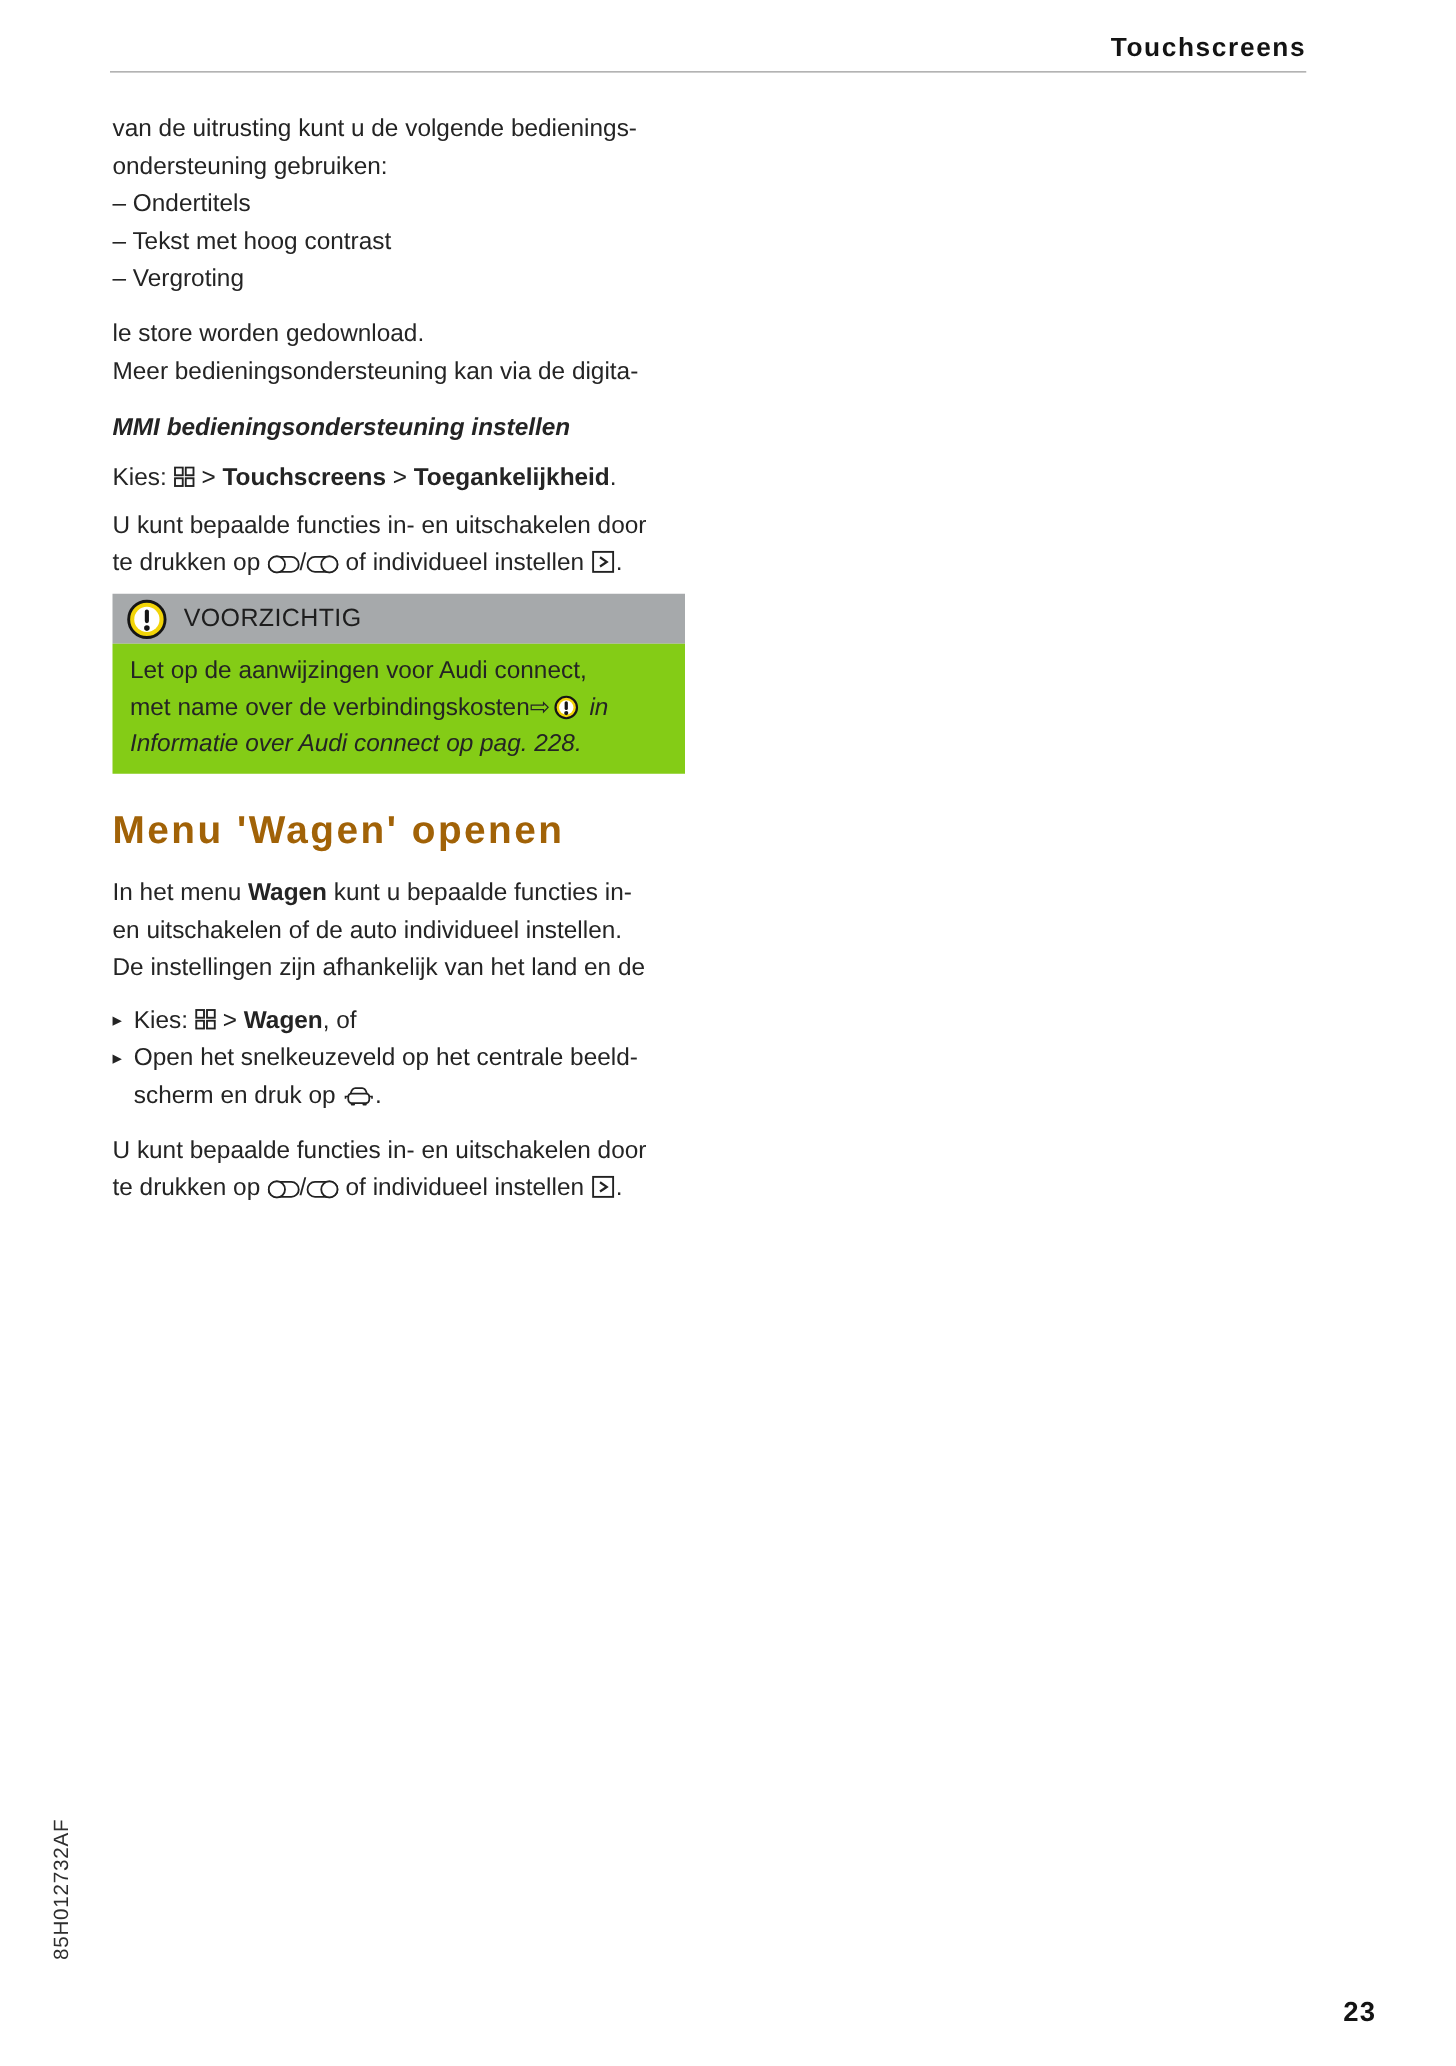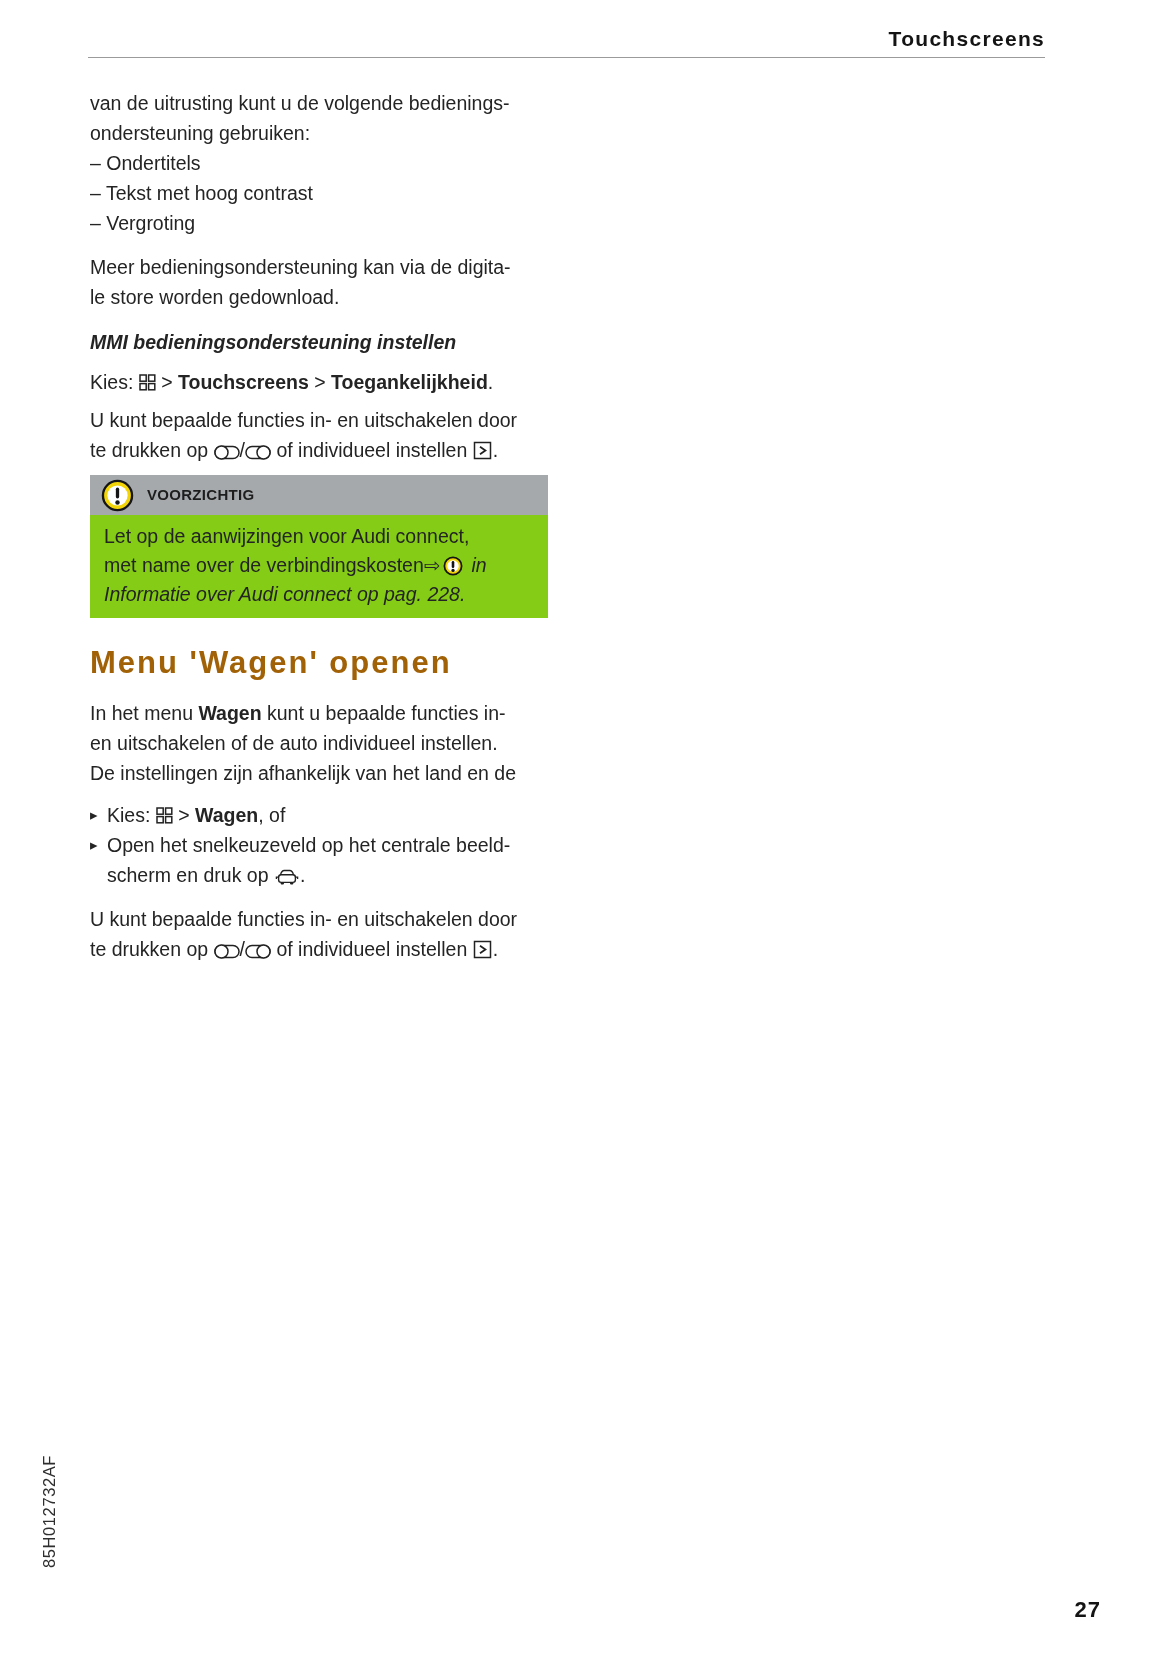--- a/index.html
+++ b/index.html
@@ -26,21 +26,21 @@
   .icon.grid{vertical-align:-2px;}
   .icon.toggle{vertical-align:-2.5px;}
   .icon.chev{vertical-align:-4px;}
   .icon.car{vertical-align:-3px;margin:0 1px;}
   .icon.warn-small{vertical-align:-4px;margin:0 3px 0 3px;}
   .caution{margin-top:10px;width:458px;}
   .caution-head{
     background:#a6a9ab;height:40px;display:flex;align-items:center;
     gap:13px;padding:0 11px;
   }
-  .caution-title{font-weight:bold;font-size:15px;color:#1d1d1d;letter-spacing:0.3px;}
+  .caution-title{font-weight:normal;font-size:20px;color:#1d1d1d;letter-spacing:0.3px;}
   .caution-body{background:#84cc16;padding:7px 14px 9px 14px;line-height:29px;}
   .caution-body .ln{white-space:nowrap;}
   .wagen-head{
     margin-top:26px;font-size:31px;line-height:38px;font-weight:bold;
     letter-spacing:2px;color:#a16207;
   }
   .wagen-par{margin-top:16px;}
   .blist{margin-top:12px;}
   .bitem{position:relative;padding-left:17px;}
   .bmark{position:absolute;left:0;top:0;font-size:15px;font-family:"DejaVu Sans",sans-serif;}
@@ -66,22 +66,22 @@
 
     <div class="intro">
       <span class="ln">van de uitrusting kunt u de volgende bedienings-</span>
       <span class="ln">ondersteuning gebruiken:</span>
       <span class="ln">– Ondertitels</span>
       <span class="ln">– Tekst met hoog contrast</span>
       <span class="ln">– Vergroting</span>
     </div>
 
     <div class="par">
+      <span class="ln">le store worden gedownload.</span>
       <span class="ln">Meer bedieningsondersteuning kan via de digita-</span>
-      <span class="ln">le store worden gedownload.</span>
     </div>
 
     <div class="sec-head">MMI bedieningsondersteuning instellen</div>
 
     <div class="kies-line"><span>Kies: </span><svg class="icon grid" width="17" height="17" viewBox="0 0 17 17">
           <g fill="none" stroke="#222" stroke-width="1.5">
             <rect x="1" y="1" width="6.2" height="6.2"></rect>
             <rect x="9.6" y="1" width="6.2" height="6.2"></rect>
             <rect x="1" y="9.6" width="6.2" height="6.2"></rect>
             <rect x="9.6" y="9.6" width="6.2" height="6.2"></rect>
@@ -167,15 +167,15 @@
             <circle cx="18.5" cy="7.5" r="6.5" fill="#fff" stroke="#222" stroke-width="1.5"></circle>
           </svg><span> of individueel instellen </span><svg class="icon chev" width="20" height="20" viewBox="0 0 20 20">
             <rect x="1.5" y="1.5" width="16" height="16" fill="none" stroke="#222" stroke-width="1.5"></rect>
             <path d="M7 5.8 L12.4 9.5 L7 13.2" fill="none" stroke="#222" stroke-width="1.8"></path>
           </svg><span>.</span></span>
     </div>
 
   </div>
 
   <div class="spine">85H012732AF</div>
-  <div class="pageno">27</div>
+  <div class="pageno">23</div>
 
 </div>
 
 </body></html>

